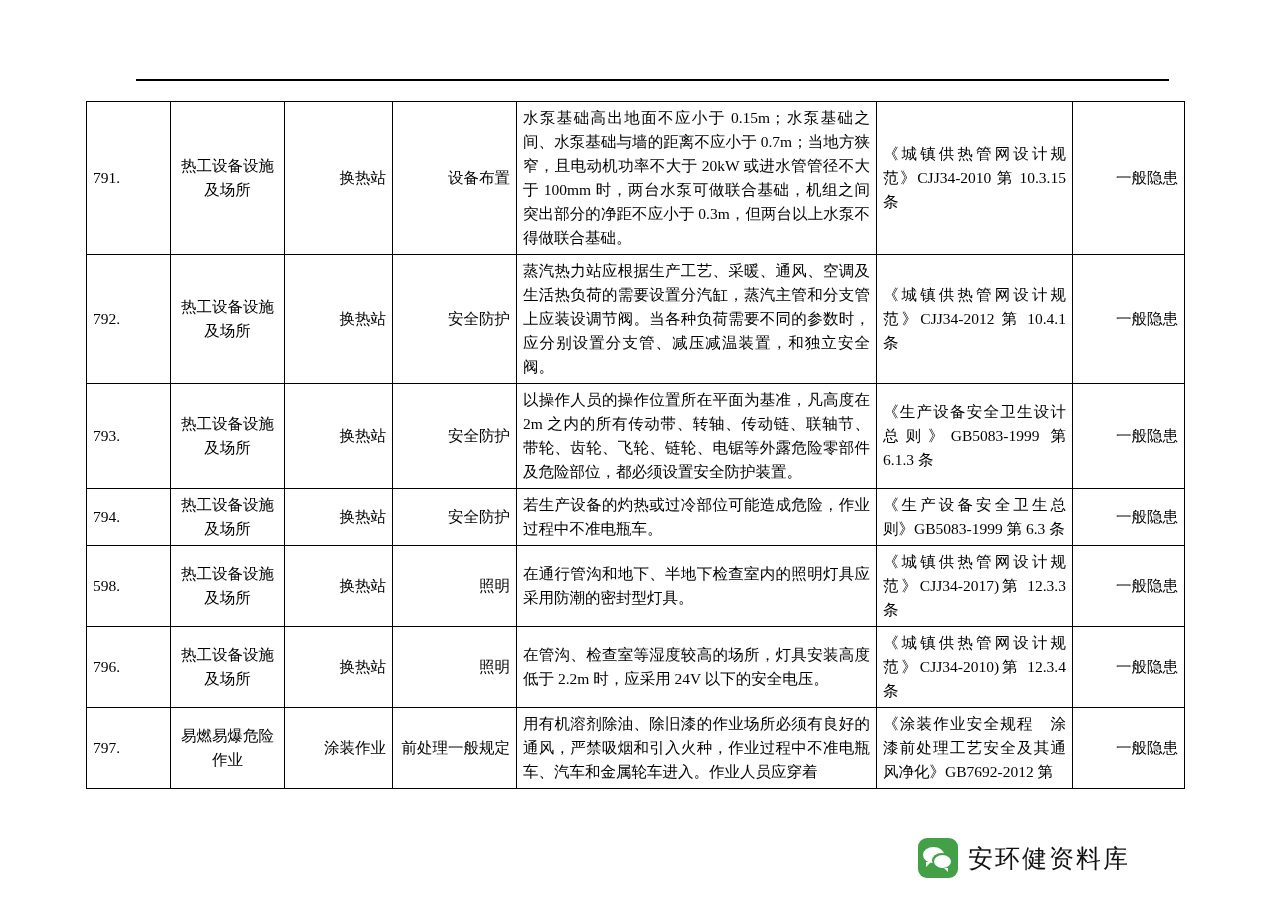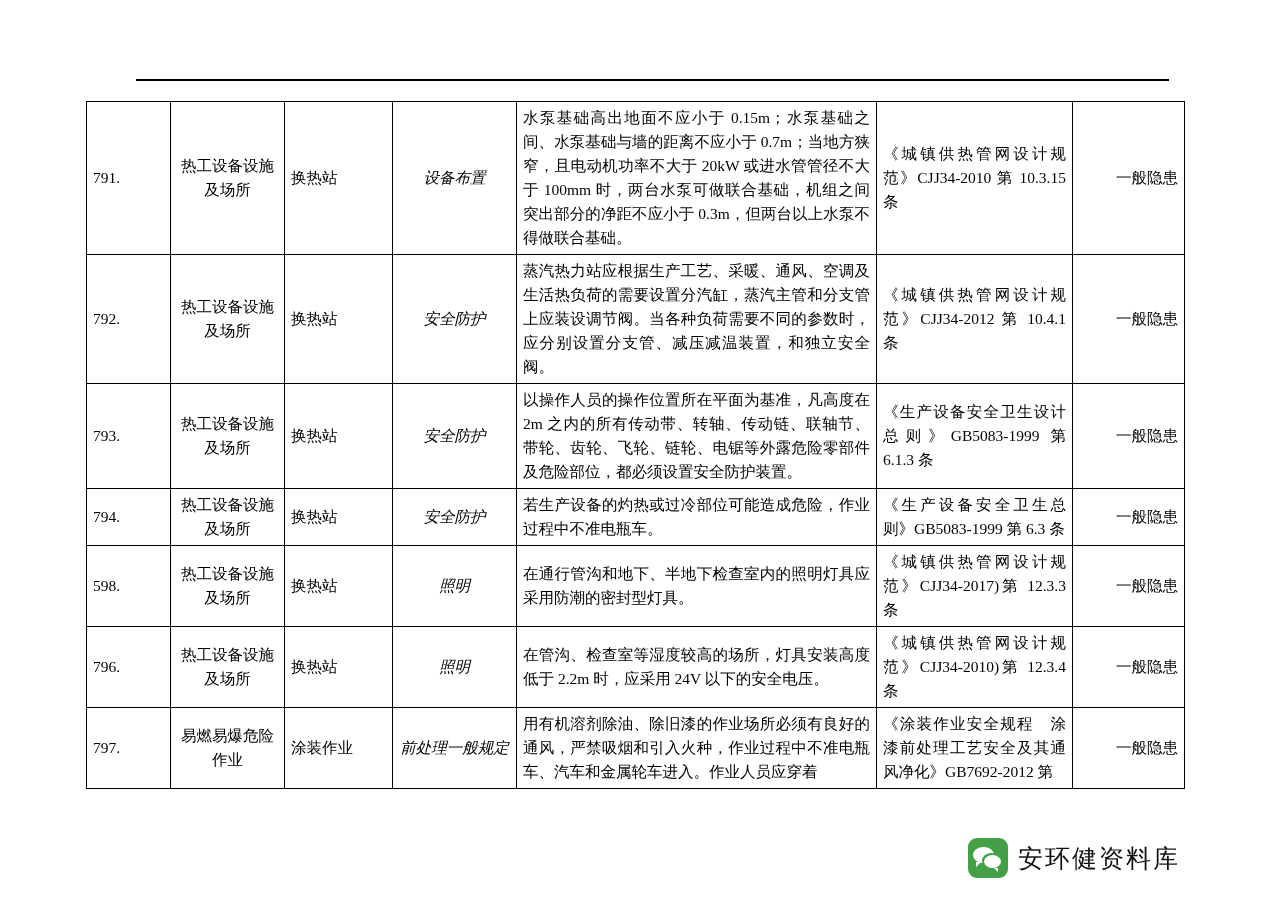--- a/index.html
+++ b/index.html
@@ -51,34 +51,34 @@
   col.c-num    { width: 84px; }
   col.c-cat    { width: 114px; }
   col.c-site   { width: 108px; }
   col.c-item   { width: 124px; }
   col.c-desc   { width: 360px; }
   col.c-ref    { width: 196px; }
   col.c-level  { width: 112px; }
 
   td.num    { text-align: left; }
   td.cat    { text-align: center; }
-  td.site   { text-align: left; padding-left: 10px; margin-top: 22px; }
-  td.item   { text-align: center; padding-left: 10px; font-style: italic; }
+  td.site   { text-align: right; padding-left: 10px; margin-top: 22px; }
+  td.item   { text-align: right; padding-left: 10px; }
   td.desc   { text-align: left; padding-left: 8px; padding-right: 8px; }
   td.ref    { text-align: left; padding-left: 6px; padding-right: 4px; }
   td.level  { text-align: right; }
 
   td.desc, td.ref {
     text-align: justify;
     text-justify: inter-ideograph;
   }
 
   .footer-logo {
     position: absolute;
-    left: 968px;
+    left: 918px;
     top: 838px;
     display: flex;
     align-items: center;
     gap: 10px;
   }
   .wechat-badge {
     width: 40px;
     height: 40px;
     border-radius: 9px;
     background: #43a047;

